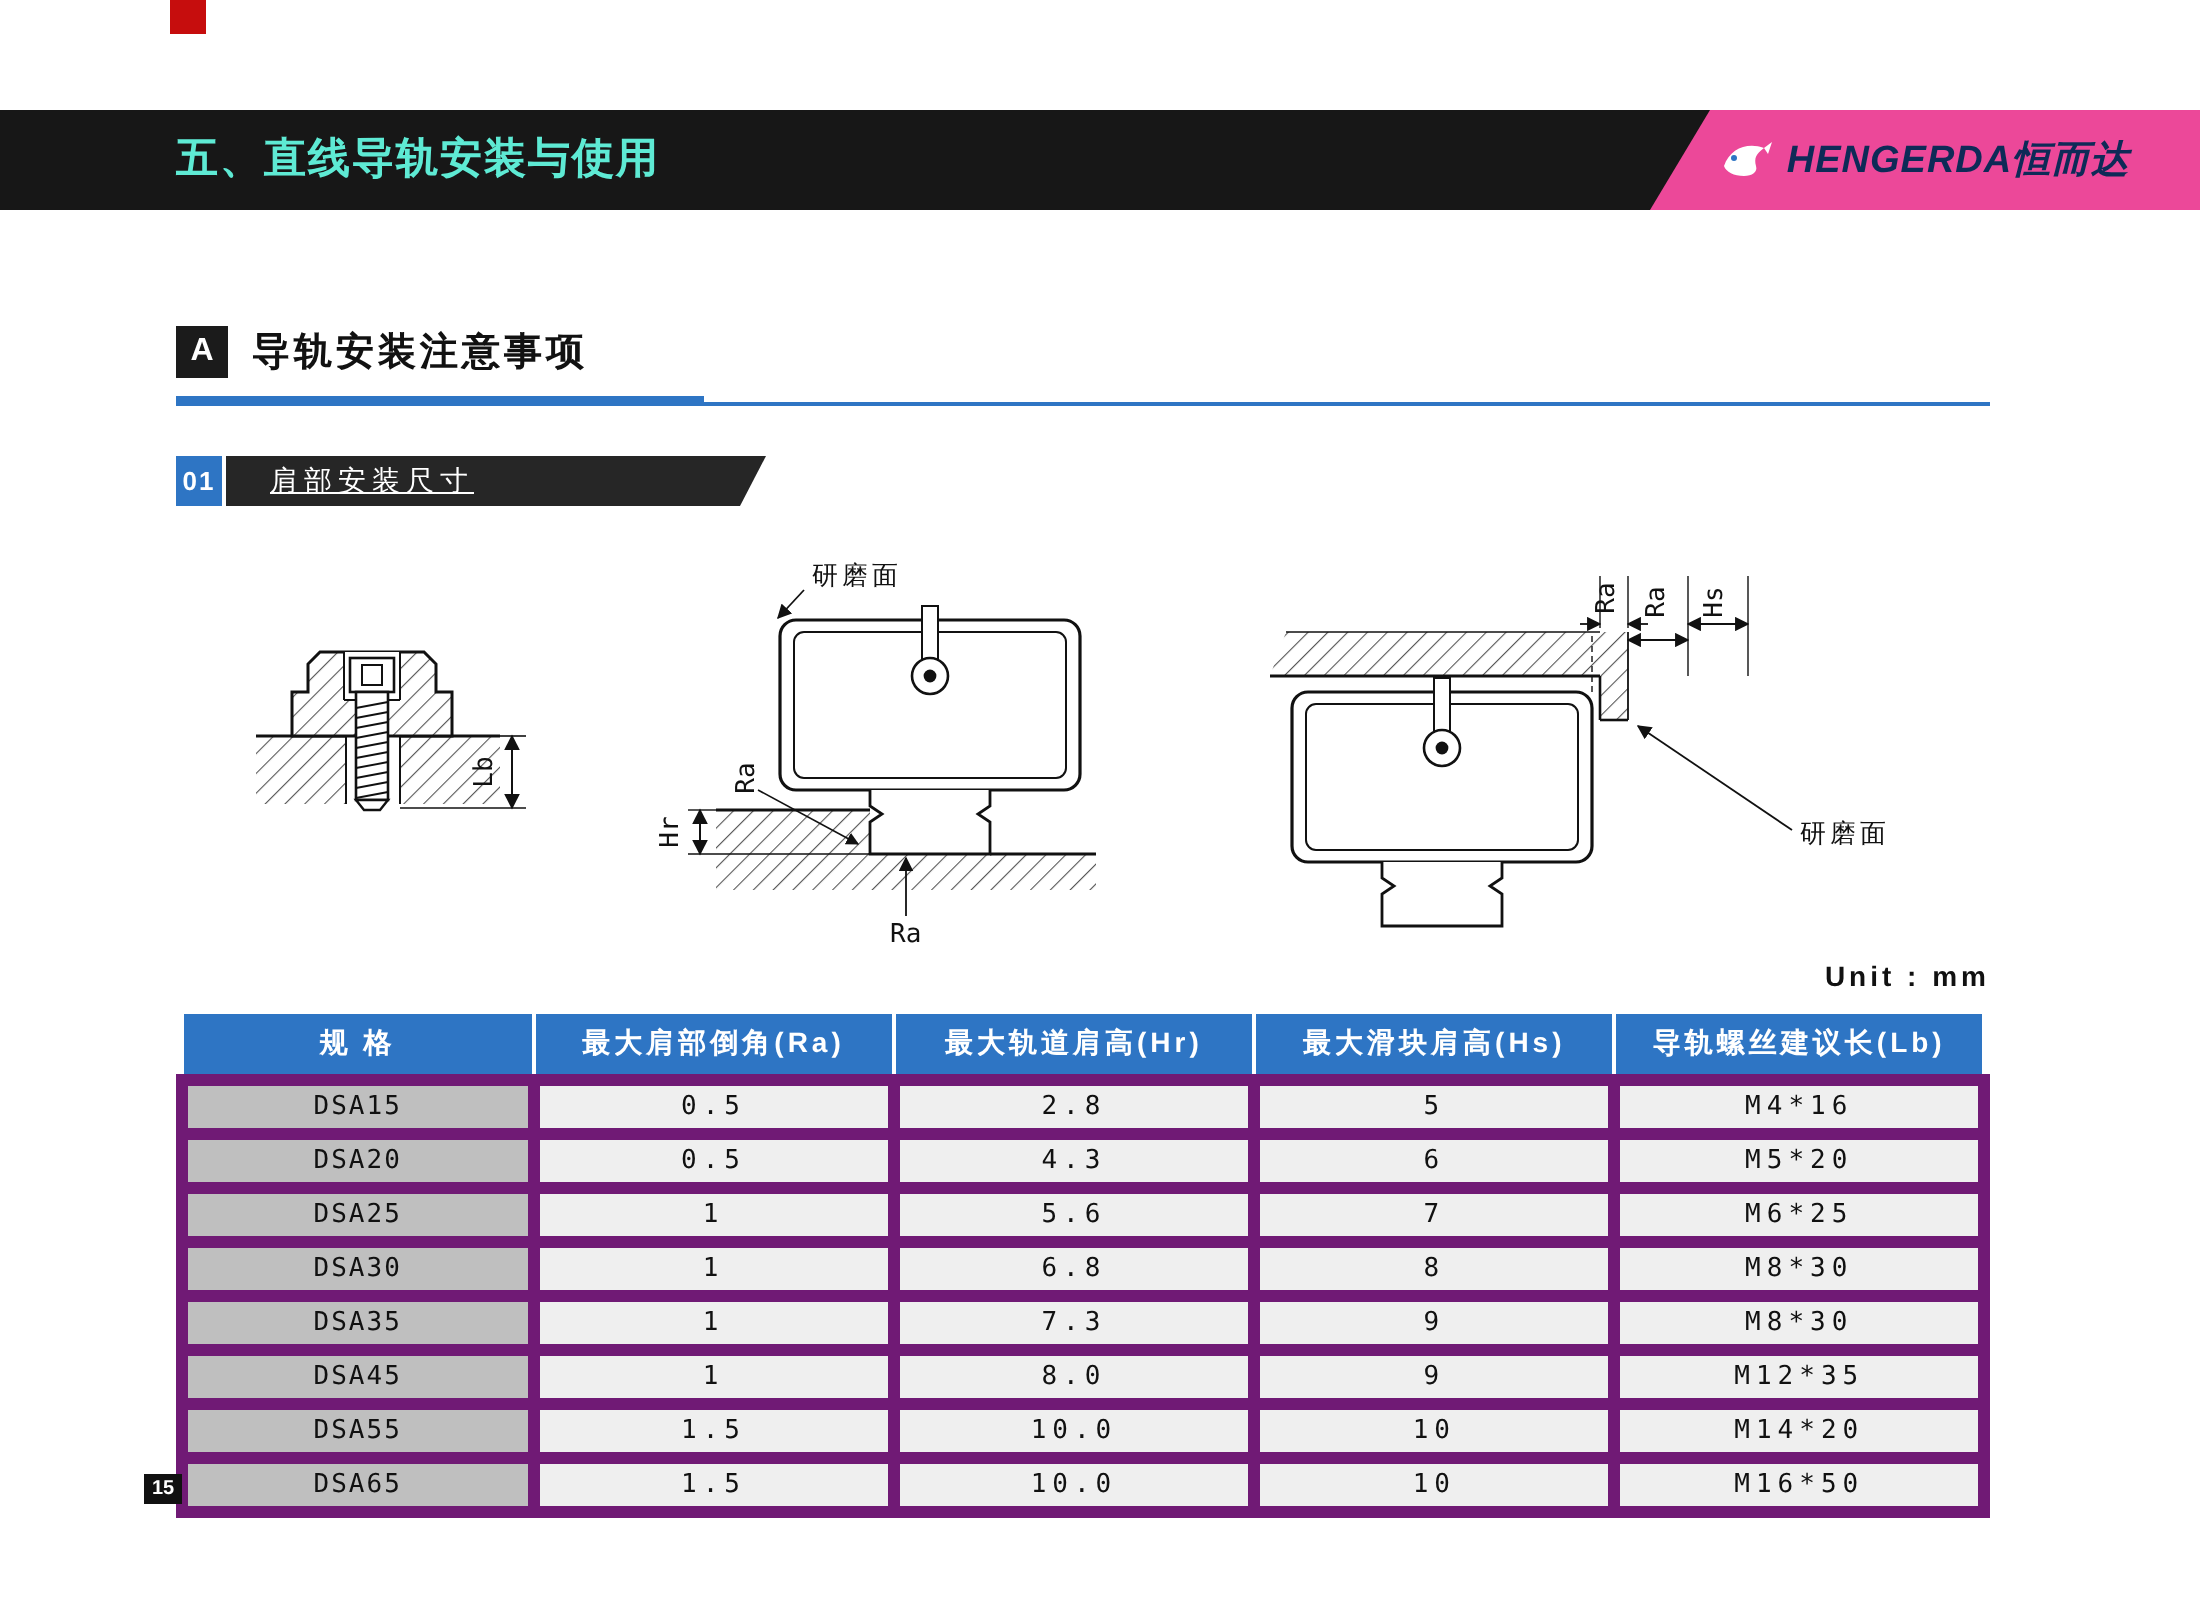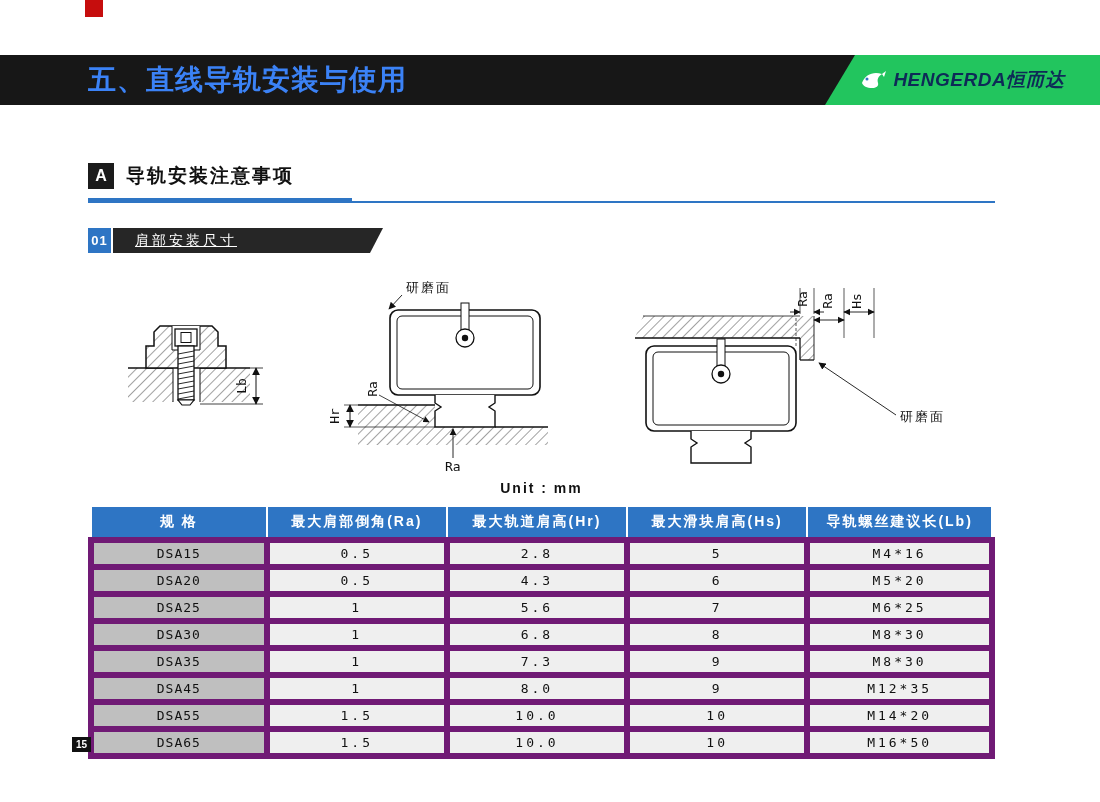--- a/index.html
+++ b/index.html
@@ -7,24 +7,24 @@
   .page {
     position:relative; width:1100px; height:802px; background:#ffffff;
     font-family:"Liberation Sans", sans-serif; overflow:hidden; color:#111;
   }
   .corner-red { position:absolute; left:85px; top:0; width:18px; height:17px; background:#c60d0d; }
 
   
   .header-bar { position:absolute; top:55px; left:0; width:1100px; height:50px; background:#171717; }
   .header-title {
     position:absolute; left:88px; top:0; height:50px; line-height:50px;
-    color:#3b82f6; font-size:28px; font-weight:bold; letter-spacing:1px;
+    color:#5eead4; font-size:21px; font-weight:bold; letter-spacing:1px;
   }
   .logo-band {
-    position:absolute; right:0; top:0; height:50px; width:275px; background:#22c55e;
+    position:absolute; right:0; top:0; height:50px; width:275px; background:#ec4899;
     clip-path:polygon(30px 0, 100% 0, 100% 100%, 0 100%);
     display:flex; align-items:center; justify-content:center; gap:7px;
   }
   .logo-text { color:#0e2a57; font-style:italic; font-weight:bold; font-size:19px; letter-spacing:0.5px; }
 
   
   .section-a { position:absolute; left:88px; top:163px; width:907px; }
   .section-a-row { display:flex; align-items:center; gap:12px; }
   .marker-a {
     width:26px; height:26px; background:#1b1b1b; color:#fff; font-weight:bold; font-size:16px;
@@ -47,21 +47,21 @@
     clip-path:polygon(0 0, 100% 0, calc(100% - 13px) 100%, 0 100%);
     text-decoration:underline;
   }
 
   
   .diagram { position:absolute; left:88px; top:268px; }
   .dim-text { font-family:"DejaVu Sans Mono", monospace; font-size:13px; fill:#111; }
   .cjk-text { font-family:"Liberation Sans", sans-serif; font-size:13px; fill:#111; letter-spacing:2px; }
 
   .unit-line {
-    position:absolute; left:88px; top:480px; width:907px; text-align:center;
+    position:absolute; left:88px; top:480px; width:907px; text-align:right;
     font-weight:bold; font-size:14px; letter-spacing:2px;
   }
 
   
   .spec-table { position:absolute; left:88px; top:505px; width:907px; border-collapse:collapse; table-layout:fixed; }
   .spec-table th {
     background:#2e75c4; color:#fff; font-size:14px; font-weight:bold;
     padding:6px 2px; letter-spacing:2px; border:2px solid #ffffff; text-align:center;
   }
   .spec-table td {

